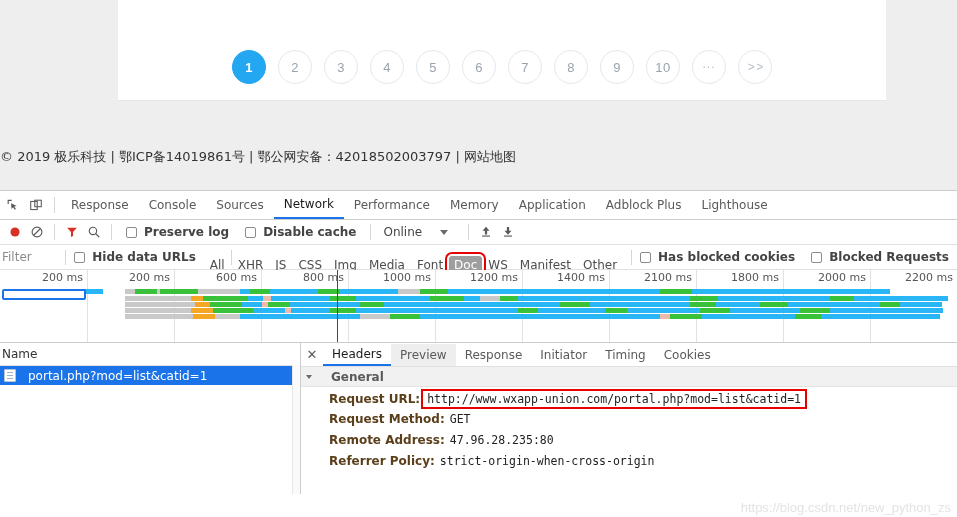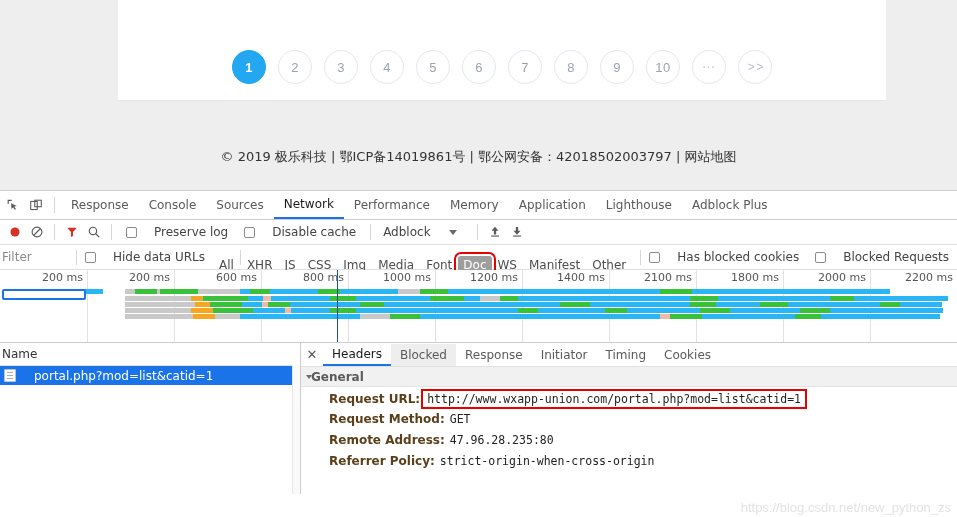--- a/index.html
+++ b/index.html
@@ -27,21 +27,21 @@
     border:1px solid #e4e7ed;background:#fff;color:#9aa3ad;
     font-size:13px;display:flex;align-items:center;justify-content:center;
     box-sizing:border-box;letter-spacing:.5px;
   }
   .pg.active{background:#22a7f0;border-color:#22a7f0;color:#fff;font-weight:600;}
   .pg.ellip{color:#b9c0c7;font-size:12px;letter-spacing:1px;padding-bottom:6px;}
   .pg.next{color:#b9c0c7;font-size:12px;letter-spacing:-1px;}
 
   .footer{
     position:absolute;left:0;top:148px;width:957px;
-    text-align:center;font-size:13px;color:#333;
+    text-align:left;font-size:13px;color:#333;
     font-family:"DejaVu Sans","Liberation Sans",sans-serif;
   }
   .footer span{white-space:nowrap;}
 
   
   .devtools{
     position:absolute;left:0;top:190px;width:957px;height:327px;
     background:#fff;border-top:1px solid #cdcdcd;
     font-family:"DejaVu Sans","Liberation Sans",sans-serif;
     font-size:12px;color:#333;
@@ -63,21 +63,21 @@
   
   .ctrlbar{
     position:relative;height:24px;border-bottom:1px solid #e0e0e0;
     display:flex;align-items:center;background:#fff;padding:0 4px;
   }
   .ic{width:22px;height:22px;display:flex;align-items:center;justify-content:center;flex:none;}
   .chk{
     width:11px;height:11px;border:1px solid #8b8b8b;border-radius:2px;
     background:#fff;flex:none;box-sizing:border-box;
   }
-  .chkwrap{display:flex;align-items:center;gap:17px;margin:0 8px;color:#444;white-space:nowrap;}
+  .chkwrap{display:flex;align-items:center;gap:7px;margin:0 8px;color:#444;white-space:nowrap;font-weight:bold;}
   .throttle{color:#444;margin-left:6px;white-space:nowrap;}
   .caret{
     width:0;height:0;border-left:4px solid transparent;border-right:4px solid transparent;
     border-top:5px solid #6b6b6b;margin:0 14px 0 18px;flex:none;
   }
 
   
   .filterbar{
     position:relative;height:24px;border-bottom:1px solid #e0e0e0;
     display:flex;align-items:center;background:#fff;
@@ -114,21 +114,21 @@
   .playhead{position:absolute;top:0;width:1px;height:72px;background:#1a4f9c;}
 
   
   .split{position:relative;height:151px;display:flex;}
   .reqlist{position:relative;width:300px;height:151px;border-right:1px solid #cdcdcd;background:#fff;}
   .lhead{
     height:22px;border-bottom:1px solid #e0e0e0;display:flex;align-items:center;
     padding-left:2px;color:#333;font-size:12px;background:#fff;
   }
   .lrow{
-    height:19px;display:flex;align-items:center;gap:18px;padding-left:4px;
+    height:19px;display:flex;align-items:center;gap:12px;padding-left:4px;
     background:#1a73e8;color:#fff;font-size:12px;
   }
   .docicon{
     width:12px;height:13px;background:#fff;border:1px solid #b9c6d4;box-sizing:border-box;
     flex:none;position:relative;border-radius:1px;
   }
   .docicon:before{
     content:"";position:absolute;left:2px;top:2px;right:2px;height:1px;
     background:#9fb4c9;box-shadow:0 3px 0 #9fb4c9,0 6px 0 #9fb4c9;
   }
@@ -143,21 +143,21 @@
     color:#5a5a5a;font-size:13px;flex:none;}
   .dtab{
     height:22px;display:flex;align-items:center;padding:0 9px;color:#5a5a5a;
     font-size:12px;box-sizing:border-box;white-space:nowrap;
   }
   .dtab.sel{color:#1a1a1a;border-bottom:2px solid #1a73e8;}
   .dtab.hover{background:#eeeeee;}
 
   .sectionhdr{
     height:19px;background:#f1f1f1;border-bottom:1px solid #e3e3e3;
-    display:flex;align-items:center;gap:0;padding-left:6px;
+    display:flex;align-items:center;gap:20px;padding-left:6px;
     font-weight:bold;color:#5a5a5a;font-size:12px;
   }
   .tri{width:0;height:0;border-left:4px solid #6b6b6b;border-top:3.5px solid transparent;
     border-bottom:3.5px solid transparent;transform:rotate(90deg);flex:none;}
   .kvlist{padding:4px 0 0 0;}
   .kv{display:flex;align-items:baseline;height:21px;padding-left:28px;white-space:nowrap;}
   .k{font-weight:bold;color:#5a3f1a;font-size:12px;
      font-family:"DejaVu Sans","Liberation Sans",sans-serif;}
   .v{color:#222;font-size:11.5px;margin-left:5px;
      font-family:"DejaVu Sans Mono","Liberation Mono",monospace;}
@@ -215,22 +215,22 @@
       </div>
       <div class="vdiv"></div>
       <div id="maintabs" style="display:flex;align-items:center;">
           <div class="mtab">Response</div>
           <div class="mtab">Console</div>
           <div class="mtab">Sources</div>
           <div class="mtab sel">Network</div>
           <div class="mtab">Performance</div>
           <div class="mtab">Memory</div>
           <div class="mtab">Application</div>
+          <div class="mtab">Adblock Plus</div>
           <div class="mtab">Lighthouse</div>
-          <div class="mtab">Adblock Plus</div>
         </div>
     </div>
 
     <div class="ctrlbar">
       <div class="ic">
         <svg width="14" height="14" viewBox="0 0 16 16">
             <circle cx="8" cy="8" r="5.2" fill="#d93025"></circle>
           </svg>
       </div>
       <div class="ic">
@@ -254,21 +254,21 @@
       <div class="vdiv"></div>
       <div class="chkwrap">
         <span class="chk"></span>
         <span>Preserve log</span>
       </div>
       <div class="chkwrap">
         <span class="chk"></span>
         <span>Disable cache</span>
       </div>
       <div class="vdiv"></div>
-      <div class="throttle">Adblock</div>
+      <div class="throttle">Online</div>
       <div class="caret"></div>
       <div class="vdiv"></div>
       <div class="ic">
         <svg width="14" height="14" viewBox="0 0 16 16">
             <path d="M8 2l4 4.6H9.3v4.2H6.7V6.6H4z" fill="#5a5a5a"></path>
             <rect x="3.5" y="12" width="9" height="1.3" fill="#5a5a5a"></rect>
           </svg>
       </div>
       <div class="ic">
         <svg width="14" height="14" viewBox="0 0 16 16">
@@ -421,21 +421,21 @@
           <span>portal.php?mod=list&amp;catid=1</span>
         </div>
         <div class="vscroll"></div>
       </div>
 
       <div class="detail">
         <div class="dtabs">
           <div class="closex">✕</div>
           <div id="dtabs" style="display:flex;align-items:center;">
               <div class="dtab sel">Headers</div>
-              <div class="dtab hover">Blocked</div>
+              <div class="dtab hover">Preview</div>
               <div class="dtab">Response</div>
               <div class="dtab">Initiator</div>
               <div class="dtab">Timing</div>
               <div class="dtab">Cookies</div>
             </div>
         </div>
         <div class="sectionhdr">
           <span class="tri"></span>
           <span>General</span>
         </div>

